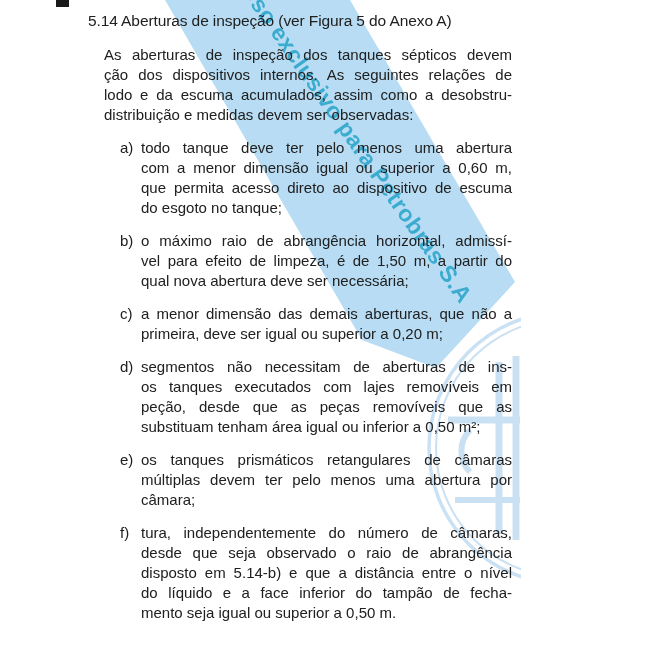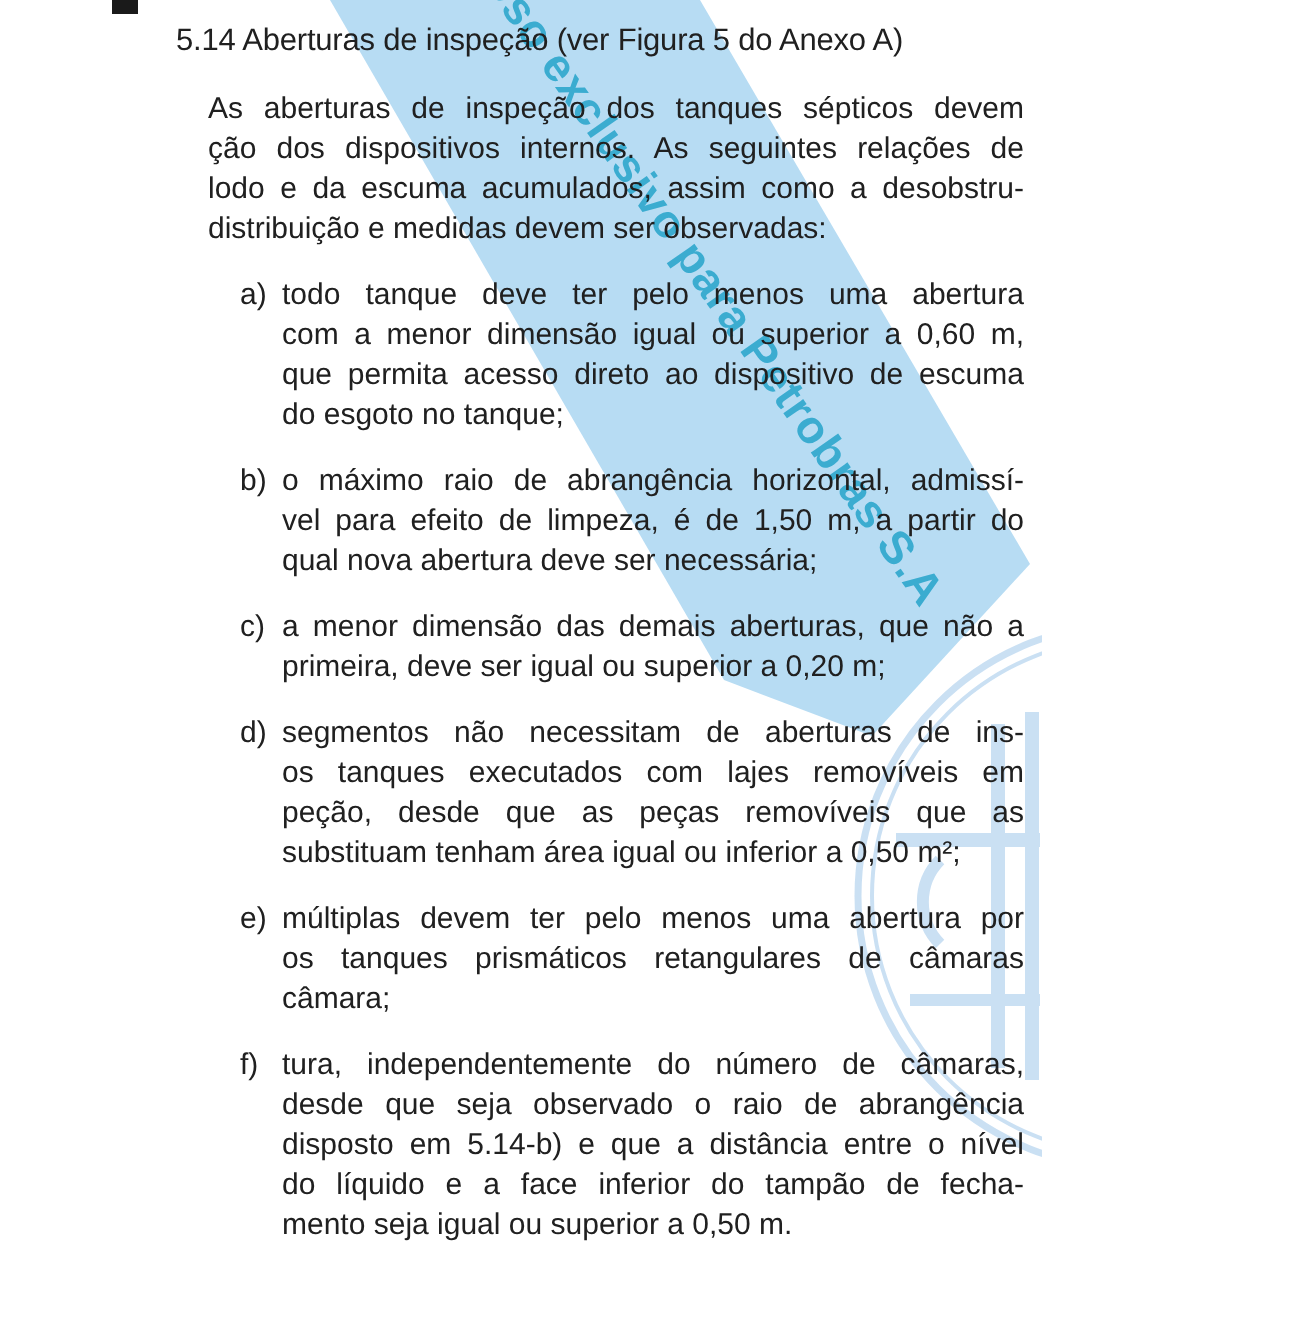--- a/index.html
+++ b/index.html
@@ -105,22 +105,22 @@
           <div class="lines">
             <div class="jline">segmentos não necessitam de aberturas de ins-</div>
             <div class="jline">os tanques executados com lajes removíveis em</div>
             <div class="jline">peção, desde que as peças removíveis que as</div>
             <div class="jline last">substituam tenham área igual ou inferior a 0,50 m²;</div>
           </div>
         </div>
         <div class="item">
           <span class="marker">e)</span>
           <div class="lines">
+            <div class="jline">os tanques prismáticos retangulares de câmaras</div>
             <div class="jline">múltiplas devem ter pelo menos uma abertura por</div>
-            <div class="jline">os tanques prismáticos retangulares de câmaras</div>
             <div class="jline last">câmara;</div>
           </div>
         </div>
         <div class="item">
           <span class="marker">f)</span>
           <div class="lines">
             <div class="jline">tura, independentemente do número de câmaras,</div>
             <div class="jline">desde que seja observado o raio de abrangência</div>
             <div class="jline">disposto em 5.14-b) e que a distância entre o nível</div>
             <div class="jline">do líquido e a face inferior do tampão de fecha-</div>

